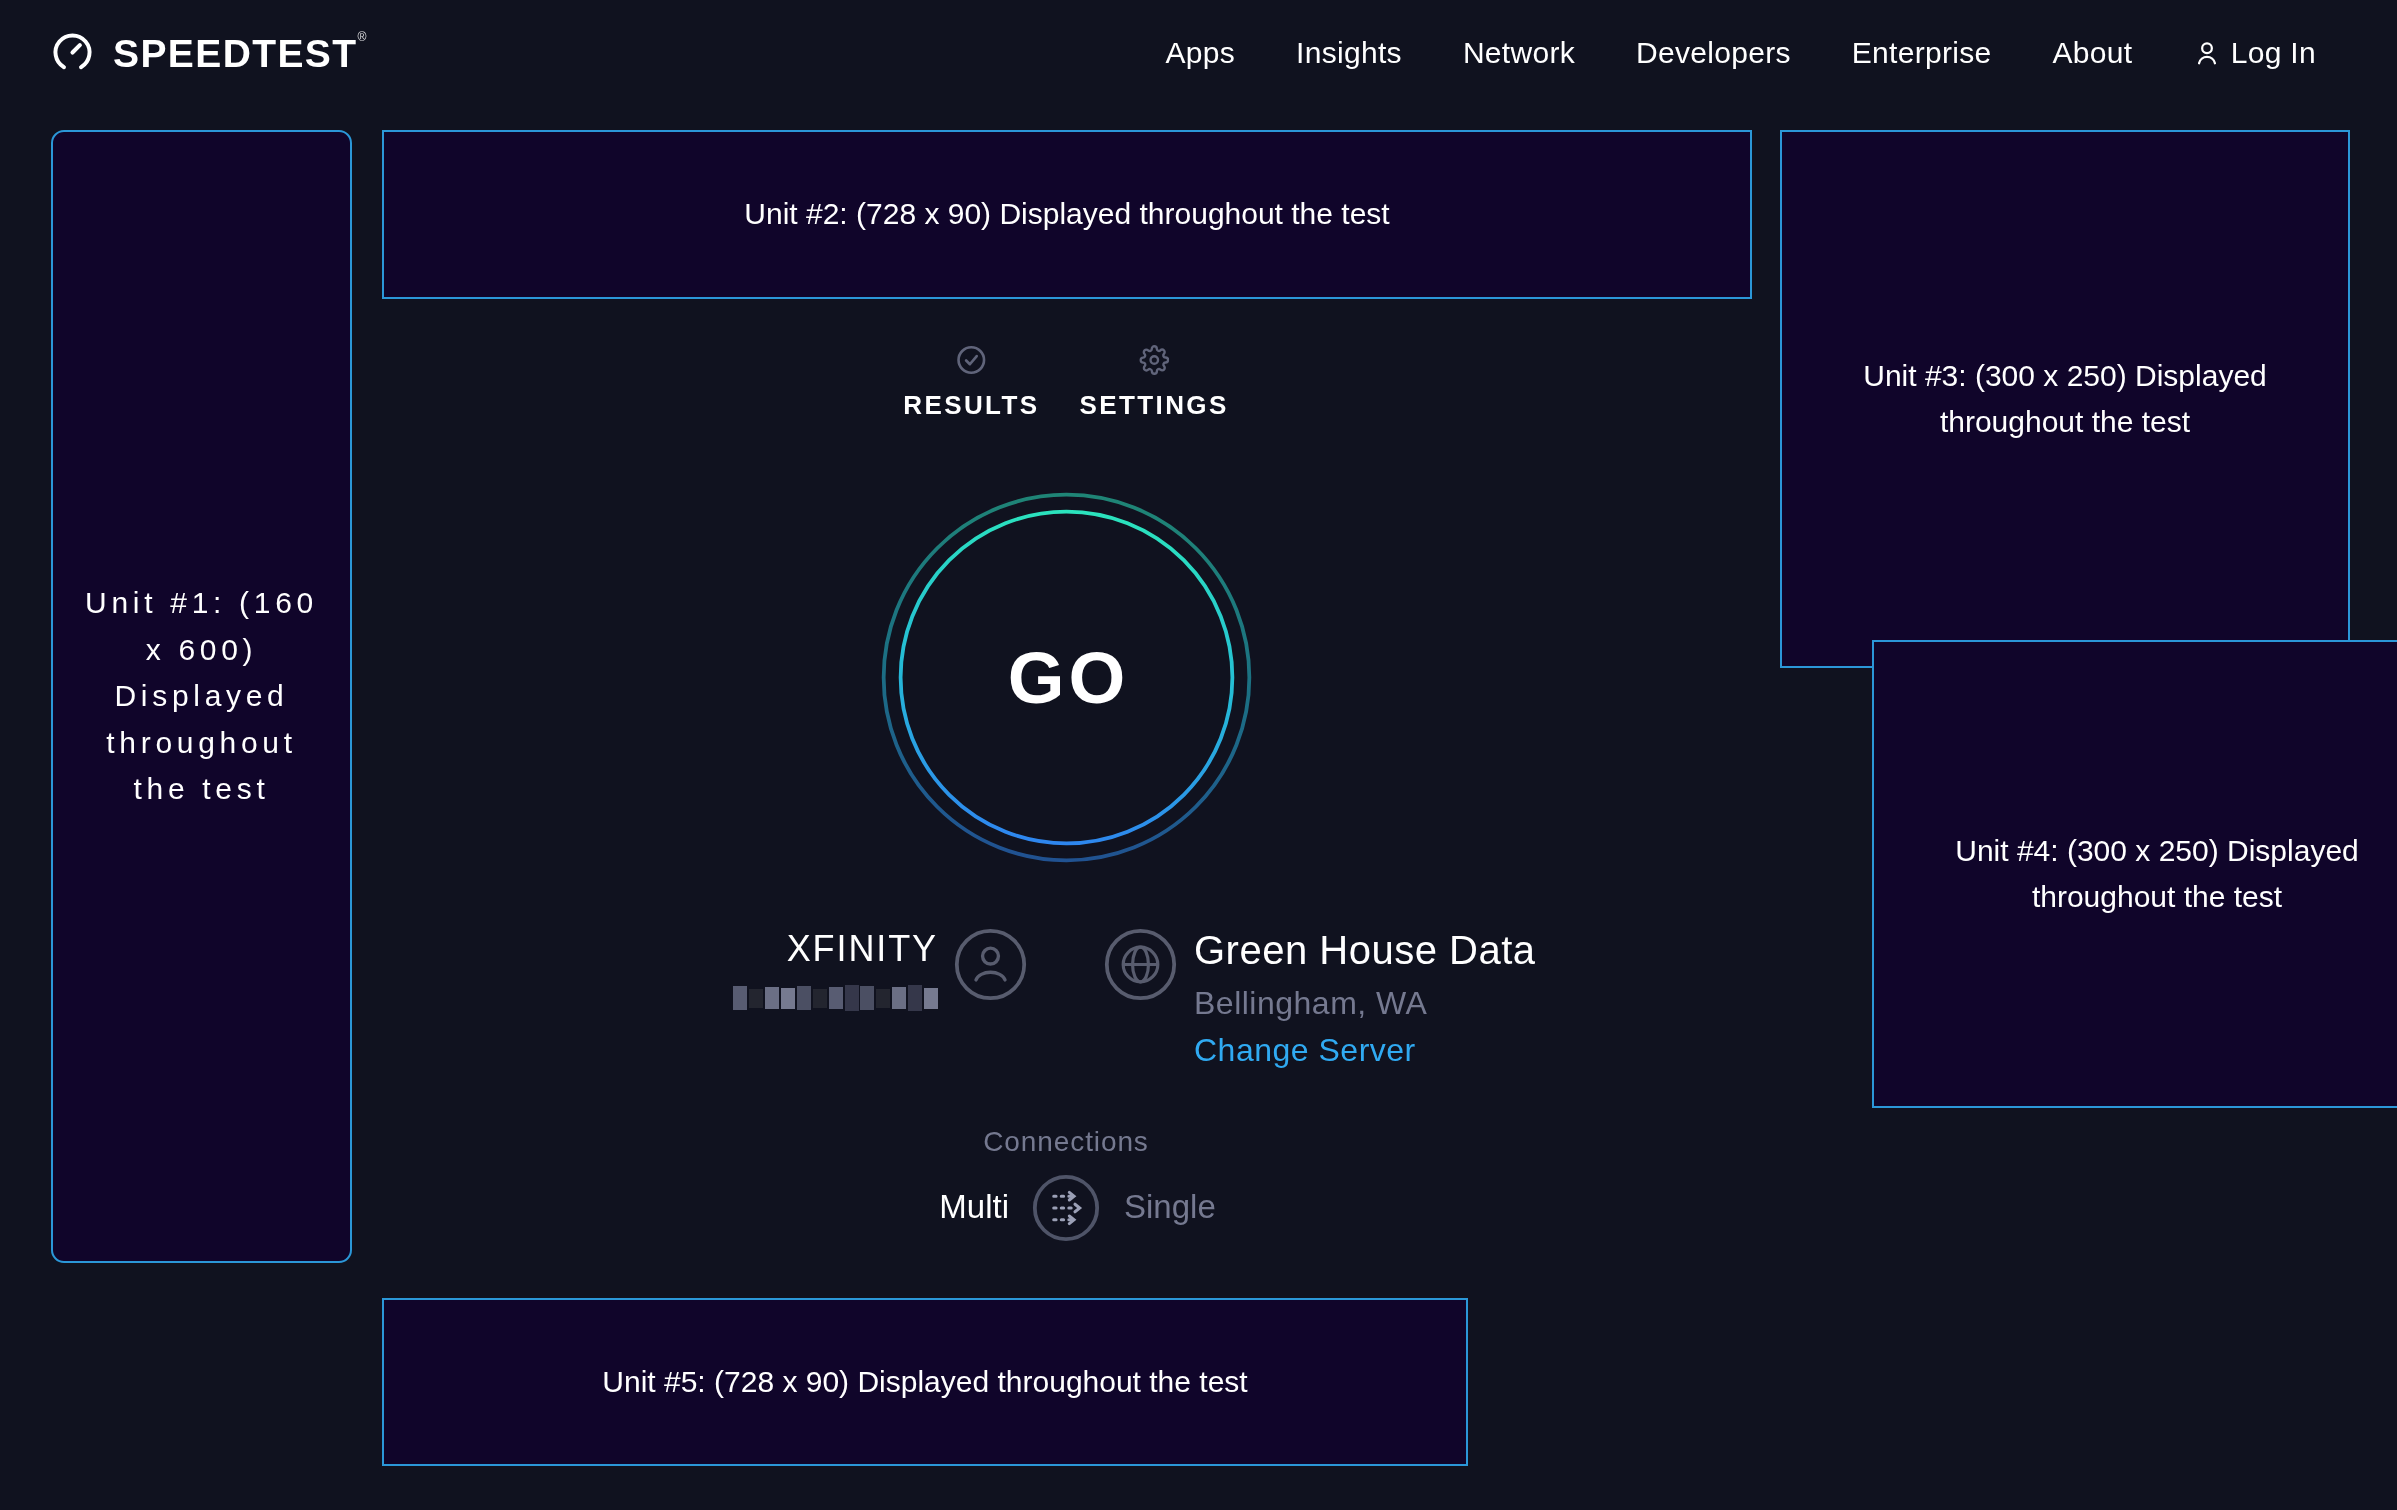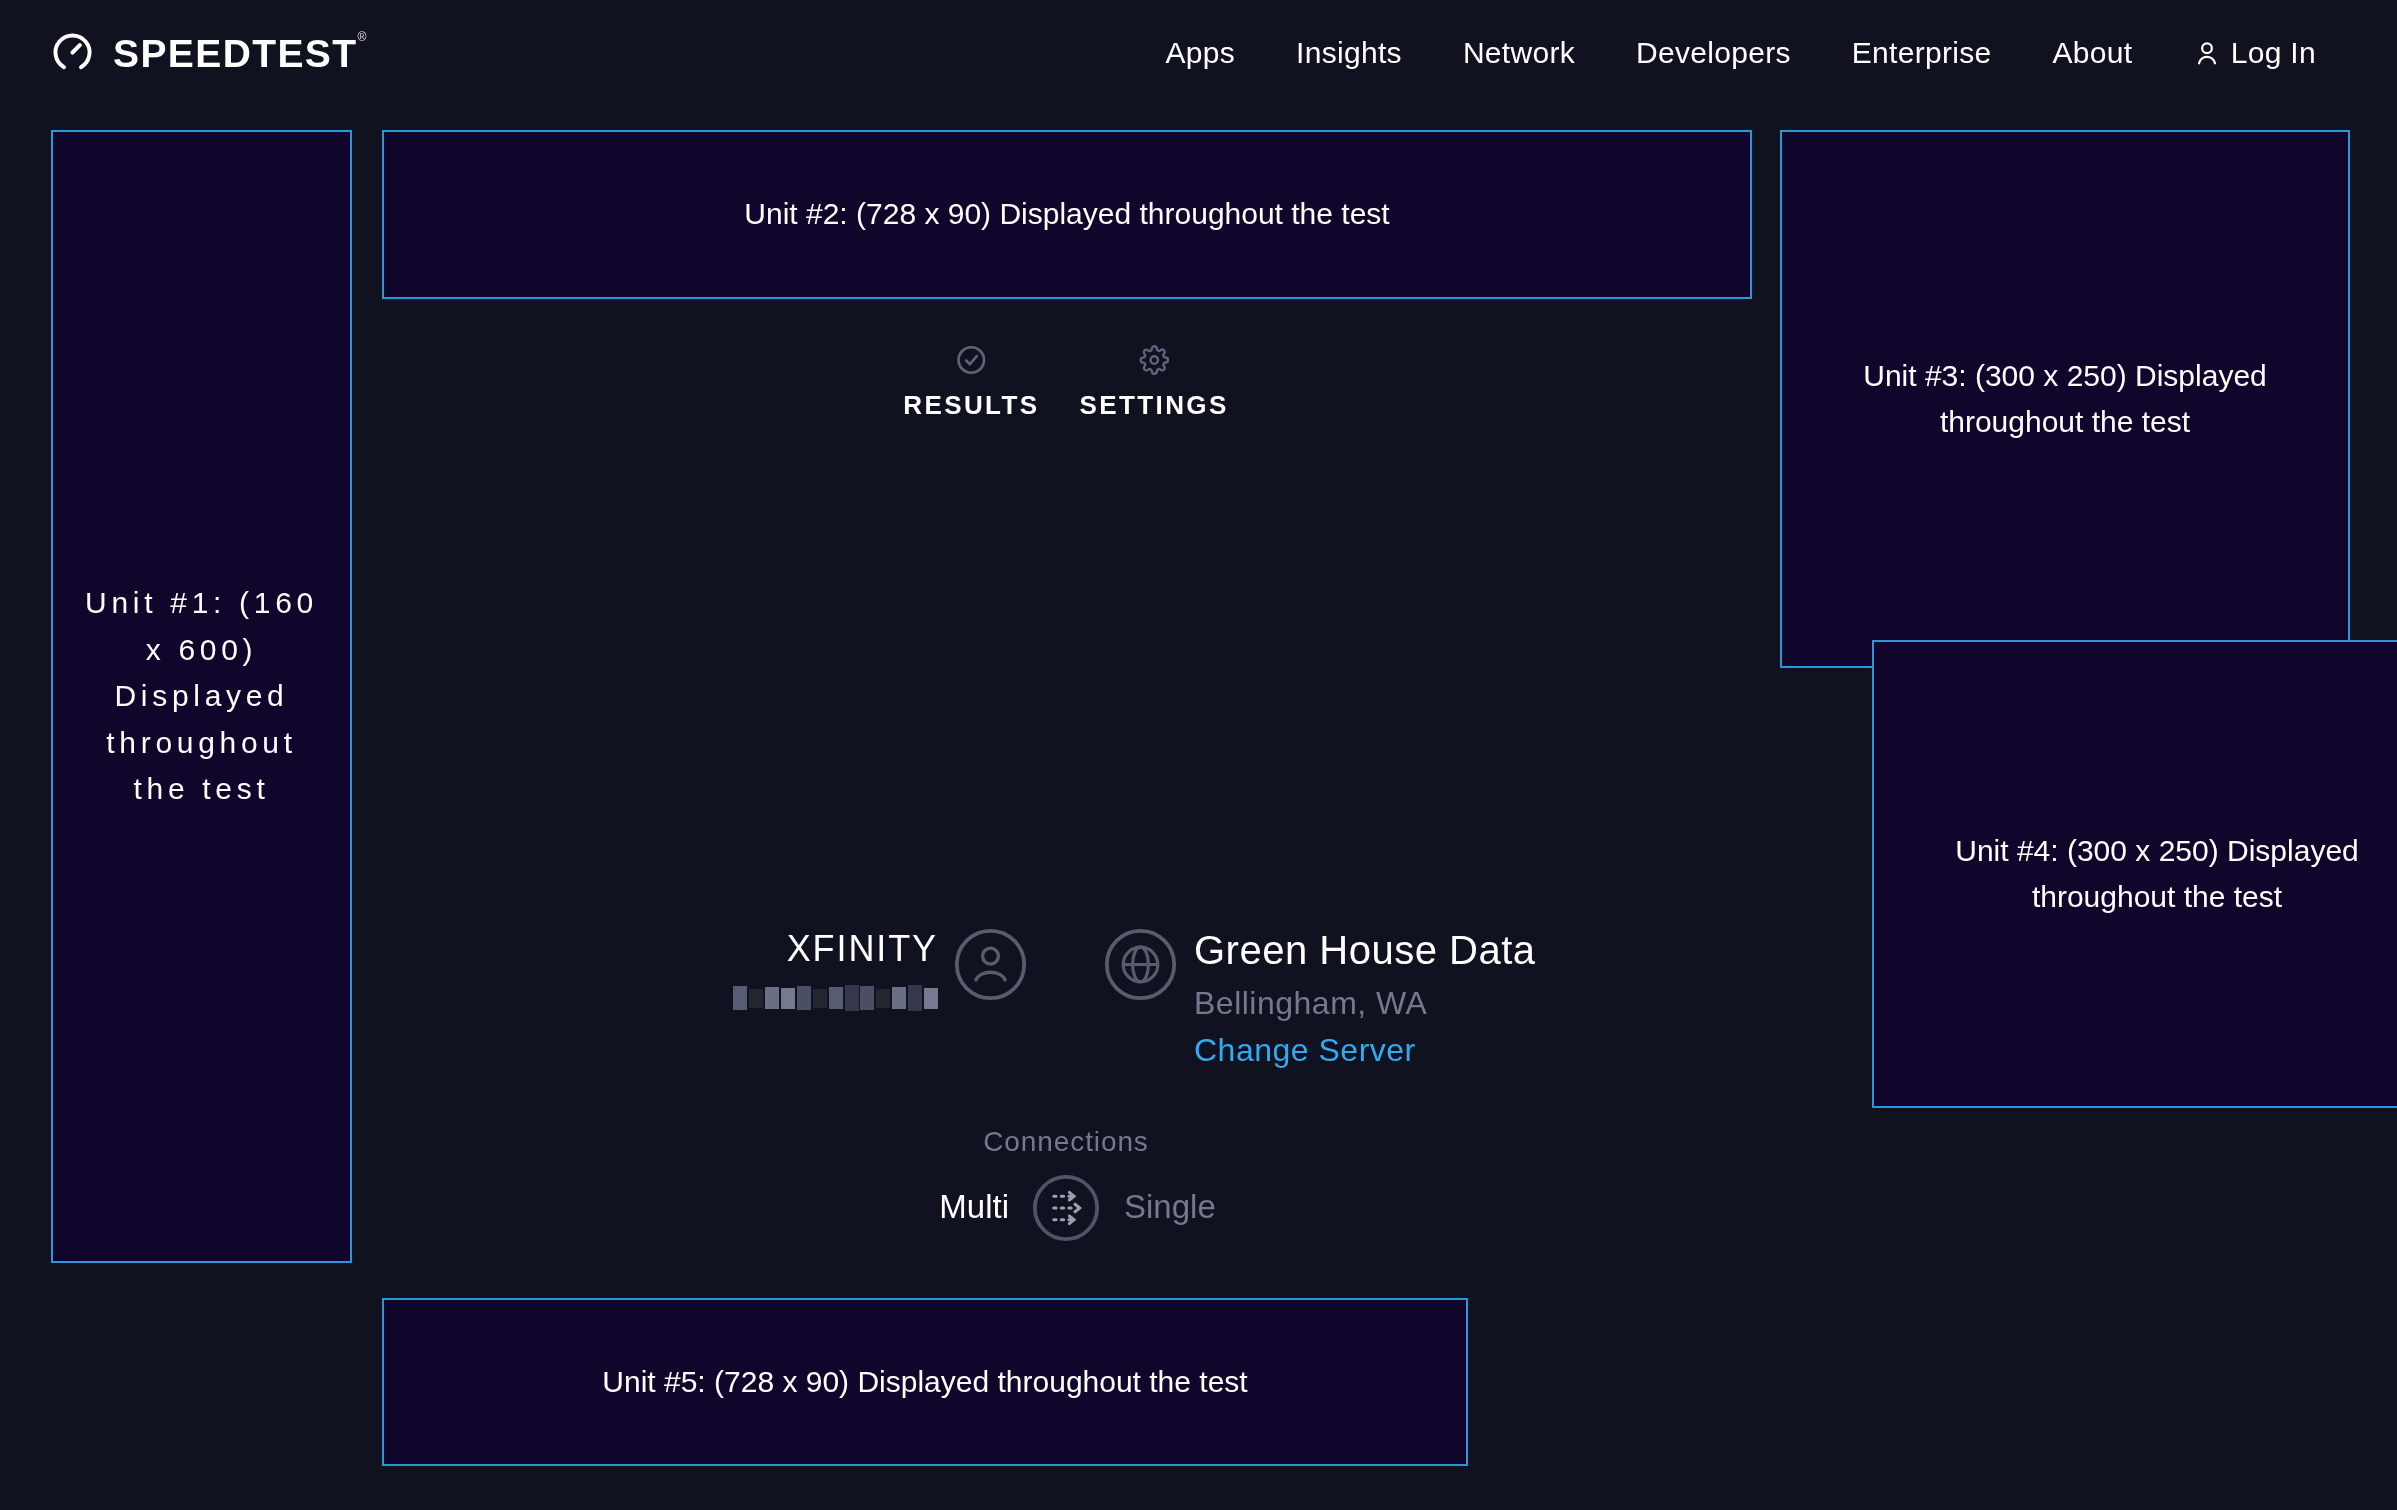--- a/index.html
+++ b/index.html
@@ -28,21 +28,21 @@
   }
   .login { display:flex; align-items:center; gap:9.4px; }
 
   
   .ad {
     position:absolute; background:#10052a; border:2.8px solid #2b97d8;
     display:flex; align-items:center; justify-content:center;
     color:#ffffff; font-size:30px; line-height:1.55; text-align:center;
     cursor:pointer;
   }
-  .ad1 { left:51px;   top:130px;  width:301px;  height:1133px; }
+  .ad1 { left:51px;   top:130px;  width:301px;  height:1133px;border-radius:13px; }
   .ad1 span { width:256px; letter-spacing:4.7px; }
   .ad2 { left:382px;  top:130px;  width:1370px; height:169px;align-items:center; }
   .ad3 { left:1780px; top:130px;  width:570px;  height:538px; }
   .ad3 span, .ad4 span { width:443px; }
   .ad4 { left:1872px; top:640px;  width:570px;  height:468px;text-align:center; }
   .ad5 { left:382px;  top:1298px; width:1086px; height:168px; }
 
   
   .tabs {
     position:absolute; top:345px; left:1066px; transform:translateX(-50%);
@@ -174,20 +174,34 @@
     </div>
     <div class="tab">
       <svg width="30" height="30" viewBox="0 0 24 24">
         <circle cx="12" cy="12" r="3" fill="none" stroke="#60647a" stroke-width="1.9"></circle>
         <path d="M19.4 15a1.65 1.65 0 0 0 .33 1.82l.06.06a2 2 0 0 1 0 2.83 2 2 0 0 1-2.83 0l-.06-.06a1.65 1.65 0 0 0-1.82-.33 1.65 1.65 0 0 0-1 1.51V21a2 2 0 0 1-2 2 2 2 0 0 1-2-2v-.09A1.65 1.65 0 0 0 9 19.4a1.65 1.65 0 0 0-1.82.33l-.06.06a2 2 0 0 1-2.83 0 2 2 0 0 1 0-2.83l.06-.06a1.65 1.65 0 0 0 .33-1.82 1.65 1.65 0 0 0-1.51-1H3a2 2 0 0 1-2-2 2 2 0 0 1 2-2h.09A1.65 1.65 0 0 0 4.6 9a1.65 1.65 0 0 0-.33-1.82l-.06-.06a2 2 0 0 1 0-2.83 2 2 0 0 1 2.83 0l.06.06a1.65 1.65 0 0 0 1.82.33H9a1.65 1.65 0 0 0 1-1.51V3a2 2 0 0 1 2-2 2 2 0 0 1 2 2v.09a1.65 1.65 0 0 0 1 1.51 1.65 1.65 0 0 0 1.82-.33l.06-.06a2 2 0 0 1 2.83 0 2 2 0 0 1 0 2.83l-.06.06a1.65 1.65 0 0 0-.33 1.82V9a1.65 1.65 0 0 0 1.51 1H21a2 2 0 0 1 2 2 2 2 0 0 1-2 2h-.09a1.65 1.65 0 0 0-1.51 1z" fill="none" stroke="#60647a" stroke-width="1.9" stroke-linejoin="round"></path>
       </svg>
       <span class="tab-label">SETTINGS</span>
     </div>
   </div>
 
+  <div class="go-wrap">
+    <svg width="377" height="377" viewBox="0 0 400 400">
+      <defs>
+        <linearGradient id="ringGrad" x1="55%" y1="0%" x2="45%" y2="100%">
+          <stop offset="0%" stop-color="#2be3bd"></stop>
+          <stop offset="50%" stop-color="#25bcd6"></stop>
+          <stop offset="100%" stop-color="#2e86ef"></stop>
+        </linearGradient>
+      </defs>
+      <circle cx="200" cy="200" r="194" fill="none" stroke="url(#ringGrad)" stroke-width="4" opacity="0.55"></circle>
+      <circle cx="200" cy="200" r="176" fill="none" stroke="url(#ringGrad)" stroke-width="4"></circle>
+    </svg>
+    <span class="go-label">GO</span>
+  </div>
 
   <div class="isp-name">XFINITY</div>
   <div class="ip-redacted">
     <span></span>
       <span></span>
       <span></span>
       <span></span>
       <span></span>
       <span></span>
       <span></span>

